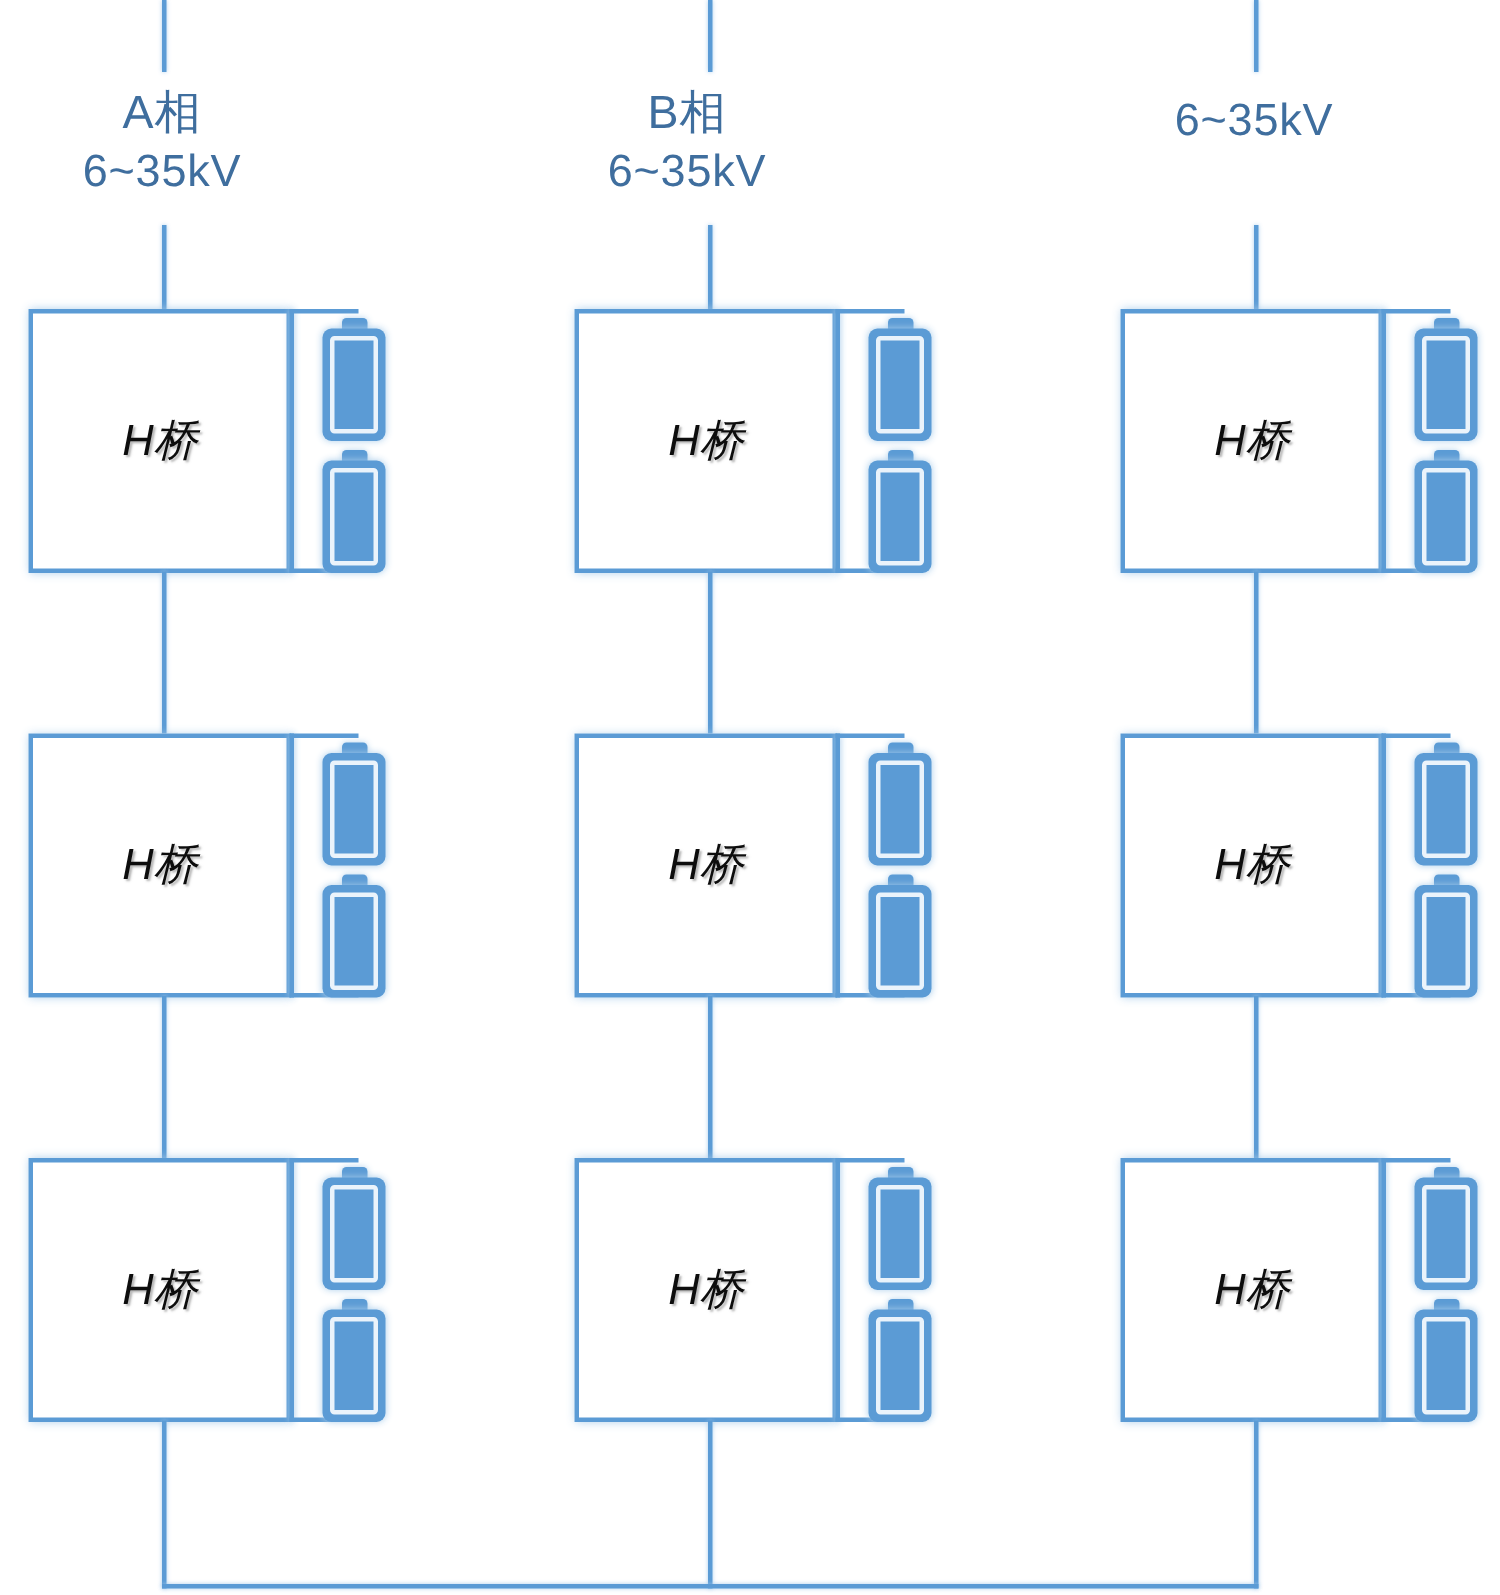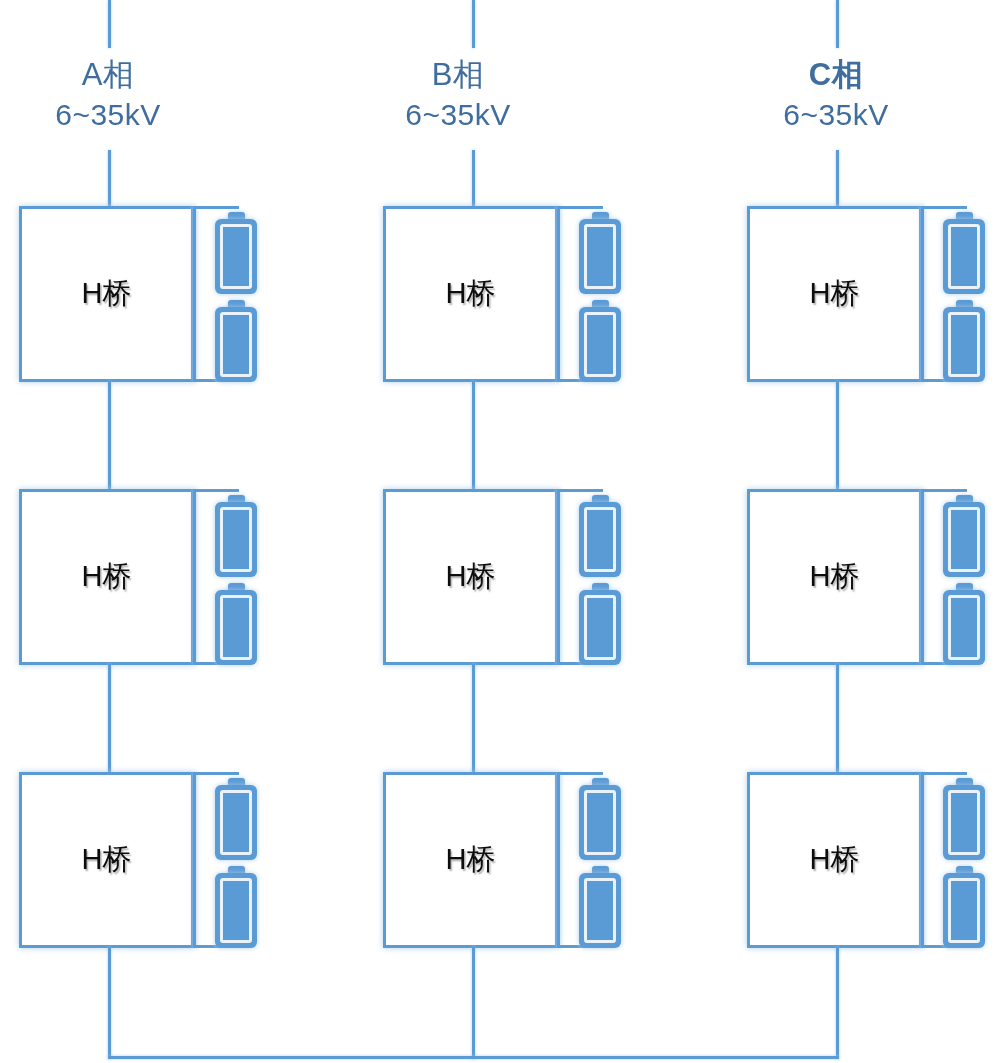--- a/index.html
+++ b/index.html
@@ -57,20 +57,21 @@
     font-size: 30px;
     font-weight: 400;
     margin-top: 6px;
   }
 
   
   .cell {
     position: absolute;
     width: 233px;
     height: 176px;
+    font-style: italic;
   }
 
   .cell-box {
     position: absolute;
     left: 0;
     top: 0;
     width: 175px;
     height: 176px;
     box-sizing: border-box;
     border: 3px solid #5B9BD5;
@@ -338,21 +339,20 @@
       </div>
     </div>
   </div>
 
   <div class="wire-v" style="left:472px; top:947px; height:112px;"></div>
 
   <div class="wire-v" style="left:836px; top:0px;   height:48px;"></div>
   <div class="wire-v" style="left:836px; top:150px; height:58px;"></div>
 
   <div class="phase-label" style="left:706px; top:58px;">
-    <span class="phase-name bold">C相</span>
     <span class="phase-volt">6~35kV</span>
   </div>
 
   <div class="cell" style="left:747px; top:206px;">
     <div class="cell-box"></div>
     <div class="cell-divider"></div>
     <div class="cell-top-link"></div>
     <div class="cell-bottom-link"></div>
     <div class="cell-label">H桥</div>
     <div class="battery-stack">

